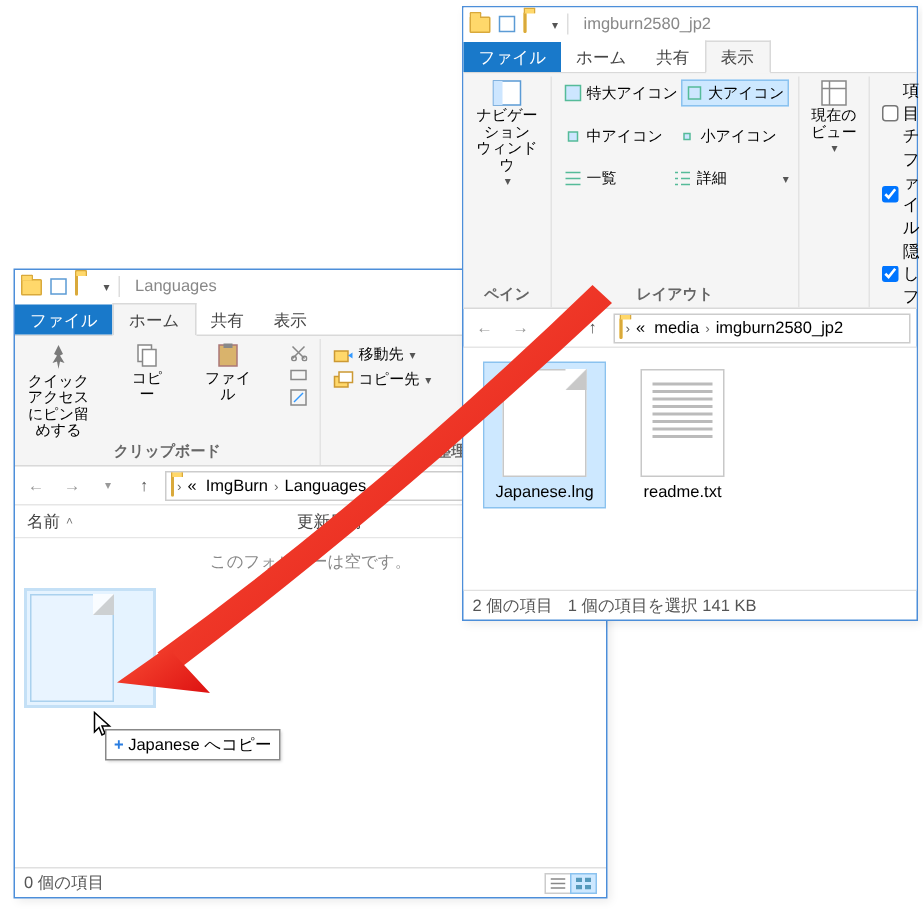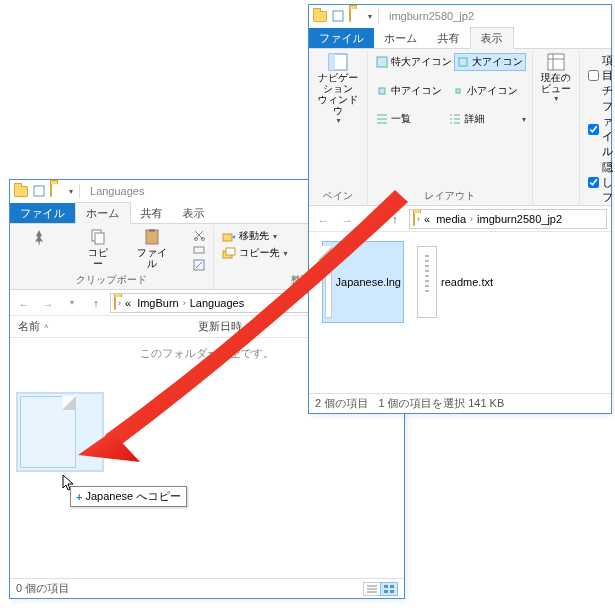--- a/index.html
+++ b/index.html
@@ -15,21 +15,21 @@
 .tb-title { color: #888; margin-left: 4px; }
 .qat-icon { width: 14px; height: 14px; }
 
 .tabs { display: flex; align-items: flex-end; height: 22px; background: #fff; border-bottom: 1px solid #d9d9d9; }
 .tab { padding: 3px 10px 2px; color: #444; cursor: pointer; }
 .tab.file { background: #1979ca; color: #fff; }
 .tab.active { border: 1px solid #d9d9d9; border-bottom: 1px solid #f5f5f5; background: #f5f5f5; position: relative; top: 1px; }
 
 .ribbon { background: #f5f5f5; border-bottom: 1px solid #d9d9d9; display: flex; padding: 2px 0 0; min-height: 66px; }
 .group { border-right: 1px solid #e3e3e3; padding: 2px 6px 0; display: flex; flex-direction: column; align-items: center; justify-content: space-between; }
-.group-title { font-size: 10px; color: #666; text-align: center; padding: 1px 0 2px; }
+.group-title { font-size: 10px; color: #666; text-align: center; padding: 1px 0 2px; font-weight: bold; }
 .group-body { display: flex; gap: 21px; align-items: flex-start; }
 .big-btn { display: flex; flex-direction: column; align-items: center; width: 46px; gap: 1px; text-align: center; line-height: 1.1; }
 .big-btn .lbl { font-size: 10px; }
 .small-col { display: flex; flex-direction: column; gap: 1px; }
 .small-btn { display: flex; align-items: center; gap: 3px; padding: 1px 2px; white-space: nowrap; }
 .small-btn .lbl { font-size: 10px; }
 .dd { font-size: 8px; color: #555; margin-left: 1px; }
 .chk { display: flex; align-items: center; gap: 3px; padding: 0 2px; }
 .chk input { width: 11px; height: 11px; }
 
@@ -41,21 +41,21 @@
 .chev { font-size: 9px; color: #666; }
 
 .cols { display: flex; border-bottom: 1px solid #e6e6e6; height: 22px; align-items: center; color: #444; }
 .col { padding: 0 8px; display: flex; align-items: center; gap: 4px; }
 .sort { font-size: 8px; color: #777; }
 
 .content { flex: 1; background: #fff; position: relative; overflow: hidden; }
 .empty { color: #888; text-align: center; padding: 8px 0; }
 
 .items { display: flex; gap: 12px; padding: 10px 14px; }
-.item { width: 80px; display: flex; flex-direction: row; align-items: center; gap: 4px; padding: 4px 2px; text-align: center; }
+.item { width: 80px; display: flex; flex-direction: column; align-items: center; gap: 4px; padding: 4px 2px; text-align: center; }
 .item.sel { background: #cde8ff; outline: 1px solid #8ac2ef; }
 .file-big { width: 56px; height: 72px; background: #fff; border: 1px solid #c8c8c8; position: relative; }
 .file-big.fold::after { content: ""; position: absolute; right: -1px; top: -1px; width: 14px; height: 14px; background: linear-gradient(135deg, #fff 48%, #c8c8c8 52%); }
 .file-big.txt { display:flex; flex-direction:column; gap:3px; padding:8px 7px; }
 .file-big.txt span { height:2px; background:#bbb; display:block; }
 
 .statusbar { height: 20px; border-top: 1px solid #e0e0e0; display: flex; align-items: center; padding: 0 6px; gap: 10px; color: #555; font-size: 10px; }
 .statusbar .spacer { flex: 1; }
 .view-toggle { display: flex; }
 .view-toggle .vbtn { width: 18px; height: 14px; border: 1px solid #ccc; margin-left: -1px; display:flex; align-items:center; justify-content:center; }
@@ -98,20 +98,22 @@
     <div class="tab">共有</div>
     <div class="tab">表示</div>
   </div>
   <div class="ribbon">
     <div class="group">
       <div class="group-body">
         <div class="big-btn">
           <svg width="20" height="20">
               <path d="M10 2l3 6-2 1 3 5-3-1-1 5-1-5-3 1 3-5-2-1z" fill="#7a7a7a"></path>
             </svg>
+          <span class="lbl" style="white-space:pre-line">クイック アクセス
+にピン留めする</span>
         </div>
         <div class="big-btn" style="width:30px">
           <svg width="18" height="18">
               <rect x="3" y="2" width="9" height="11" fill="#fff" stroke="#888"></rect>
               <rect x="6" y="5" width="9" height="11" fill="#fff" stroke="#888"></rect>
             </svg>
           <span class="lbl">コピー</span>
         </div>
         <div class="big-btn" style="width:36px">
           <svg width="18" height="18">

